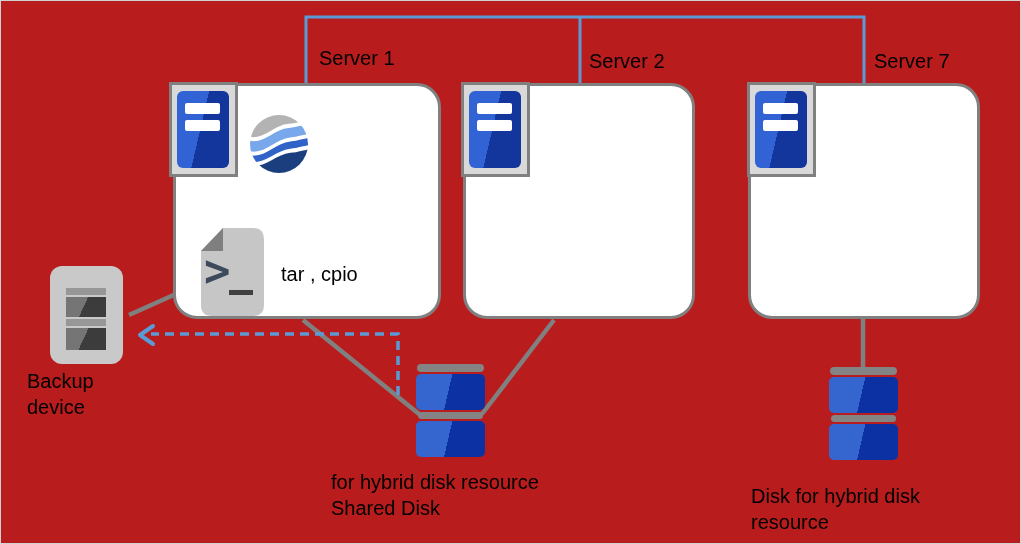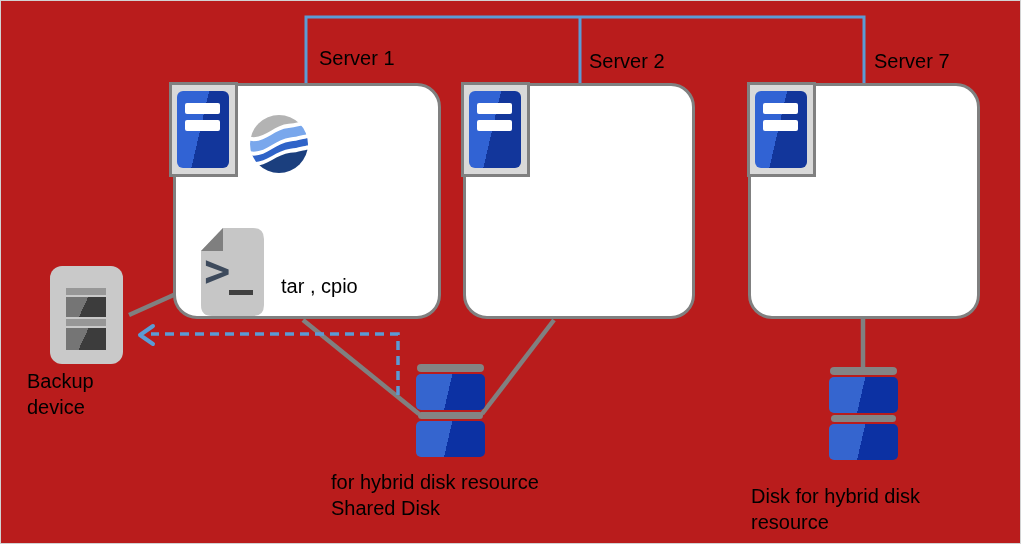--- a/index.html
+++ b/index.html
@@ -146,21 +146,21 @@
   </svg>
 
 
   <svg class="file-icon" width="63" height="88" viewBox="0 0 63 88">
     <path d="M22,0 H52 Q63,0 63,11 V77 Q63,88 52,88 H11 Q0,88 0,77 V23 Z" fill="#c6c6c6"></path>
     <path d="M22,0 L0,23 L22,23 Z" fill="#7f7f7f"></path>
     <text x="3" y="58" font-family="DejaVu Sans Mono, monospace" font-size="44" font-weight="bold" fill="#3d4a5c">&gt;</text>
     <rect x="28" y="62" width="24" height="5" fill="#404040"></rect>
   </svg>
 
-  <div class="lbl" style="left:280px;top:272px;">tar , cpio</div>
+  <div class="lbl" style="left:280px;top:260px;">tar , cpio</div>
 
   <div class="backup-device">
     <div class="slot-bar r1a"></div>
     <div class="slot-big r1b"></div>
     <div class="slot-bar r2a"></div>
     <div class="slot-big r2b"></div>
   </div>
 
   <div class="lbl wrap center" style="left:26px;top:367px;width:120px;">Backup device</div>
 

